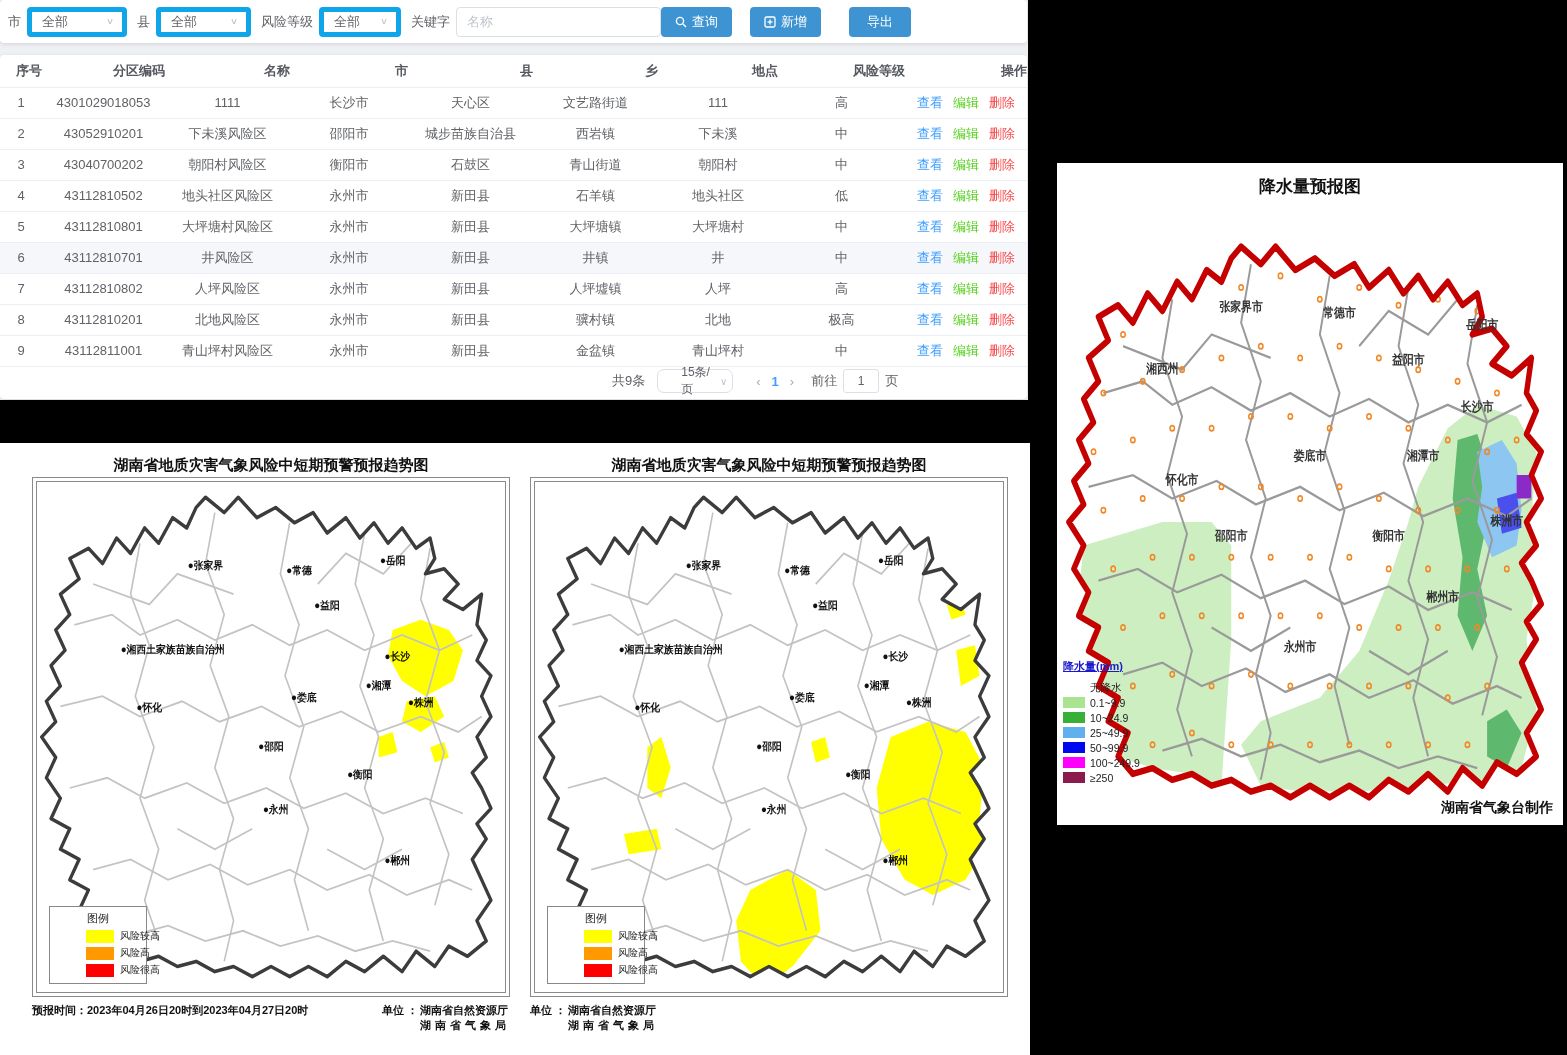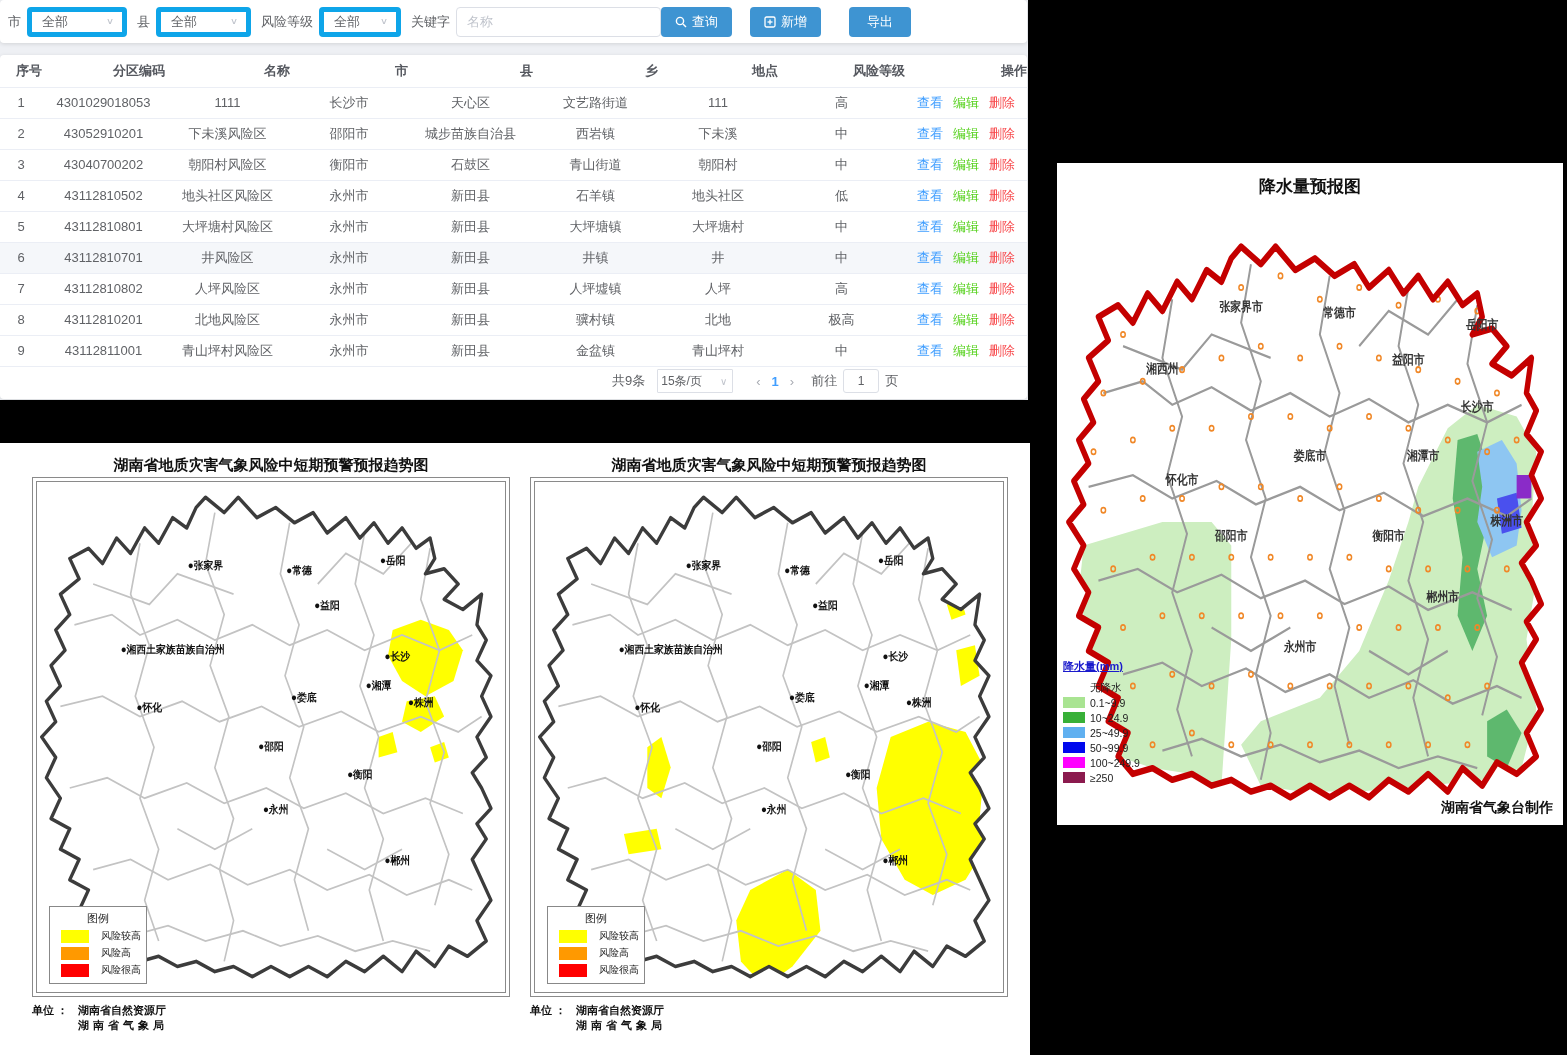--- a/index.html
+++ b/index.html
@@ -25,43 +25,43 @@
   table.grid { width:1027px; border-collapse:collapse; table-layout:fixed; }
   table.grid th { font-size:13px; color:#55585f; font-weight:bold; height:32px;
     border-bottom:1px solid #ebeef5; text-align:right; }
   table.grid td { font-size:13px; color:#606266; height:31px; border-bottom:1px solid #ebeef5; text-align:center;
     overflow:hidden; white-space:nowrap; }
   table.grid tr.hl td { background:#f5f7fa; }
   td.ops a { margin:0 5px; cursor:pointer; text-decoration:none; }
   .pager { position:absolute; left:0; bottom:4px; width:100%; height:28px; display:flex; align-items:center;
     font-size:13px; color:#606266; padding-left:612px; }
   .pager .tot { margin-right:12px; }
-  .psel { width:76px; height:24px; border:1px solid #dcdfe6; border-radius:1px; display:flex; align-items:center;
-    justify-content:space-between; padding:0 5px 0 3px; font-size:12px; color:#606266; margin-right:14px; }
+  .psel { width:76px; height:24px; border:1px solid #dcdfe6; border-radius:7px; display:flex; align-items:center;
+    justify-content:space-between; padding:0 5px 0 23px; font-size:12px; color:#606266; margin-right:14px; }
   .parrow { color:#a8abb2; margin:0 9px; font-size:13px; cursor:pointer; }
   .pnum { color:#409eff; font-weight:bold; margin:0 2px; cursor:pointer; }
   .goto-in { width:36px; height:24px; border:1px solid #dcdfe6; border-radius:3px; text-align:center;
     font-size:12px; color:#606266; margin:0 6px; outline:none; font-family:inherit; }
 
   
   .panel-trend { position:absolute; left:0; top:443px; width:1030px; height:612px; background:#fff;
     display:flex; gap:20px; padding:10px 20px 0 32px; }
   .tfig { width:478px; position:relative; }
   .t-title { text-align:center; font-size:15px; font-weight:bold; color:#111; height:24px; line-height:24px; }
   .map-box { height:520px; border:1px solid #8a8a8a; padding:3px; background:#fff; position:relative; }
   .map-inner { width:100%; height:100%; border:1px solid #8a8a8a; position:relative; overflow:hidden; }
   .map-inner svg { position:absolute; left:0; top:0; width:100%; height:100%; }
   .t-legend { position:absolute; left:12px; bottom:8px; width:98px; background:#fff; border:1px solid #888;
-    padding:4px 11px 6px; }
+    padding:4px 20px 6px; }
   .t-legend .tl-title { text-align:center; font-size:11px; color:#222; margin-bottom:3px; }
-  .tl-row { display:flex; align-items:center; gap:12px; margin-top:3px; }
+  .tl-row { display:flex; align-items:center; gap:6px; margin-top:3px;margin-left:16px; }
   .tl-sw { width:28px; height:13px; flex:0 0 auto; }
   .tl-lab { font-size:10px; color:#222; white-space:nowrap; }
   .t-cap { display:flex; justify-content:space-between; margin-top:6px; font-size:11px; font-weight:bold; color:#111; }
-  .t-cap .cap-right { display:flex; gap:10px; }
+  .t-cap .cap-right { display:flex; gap:2px; }
   .t-cap .org div:last-child { letter-spacing:4px; }
 
   
   .panel-precip { position:absolute; left:1057px; top:163px; width:506px; height:662px; background:#fff; }
   .p-title { text-align:center; font-size:17px; font-weight:bold; color:#111; margin-top:12px; }
   .p-subtitle { text-align:center; font-size:15px; color:#111; margin-top:7px; }
   .p-map { position:absolute; left:7px; top:66px; width:492px; height:586px; }
   .p-legend { position:absolute; left:6px; top:496px; width:110px; }
   .p-legend-title { font-size:11px; font-weight:bold; color:#1a1acc; margin-bottom:6px;text-decoration:underline; }
   .pl-row { display:flex; align-items:center; gap:5px; height:15px; }
@@ -315,20 +315,21 @@
                 <span class="tl-lab">风险高</span>
               </div>
               <div class="tl-row">
                 <span class="tl-sw" style="background: rgb(255, 0, 0);"></span>
                 <span class="tl-lab">风险很高</span>
               </div>
             </div>
         </div>
       </div>
       <div class="t-cap">
+        <span>预报时间：2023年04月26日20时到2023年04月27日20时</span>
         <span class="cap-right">
           <span>单位 ：</span>
           <span class="org">
             <div>湖南省自然资源厅</div>
             <div>湖南省气象局</div>
           </span>
         </span>
       </div>
     </figure>
 

